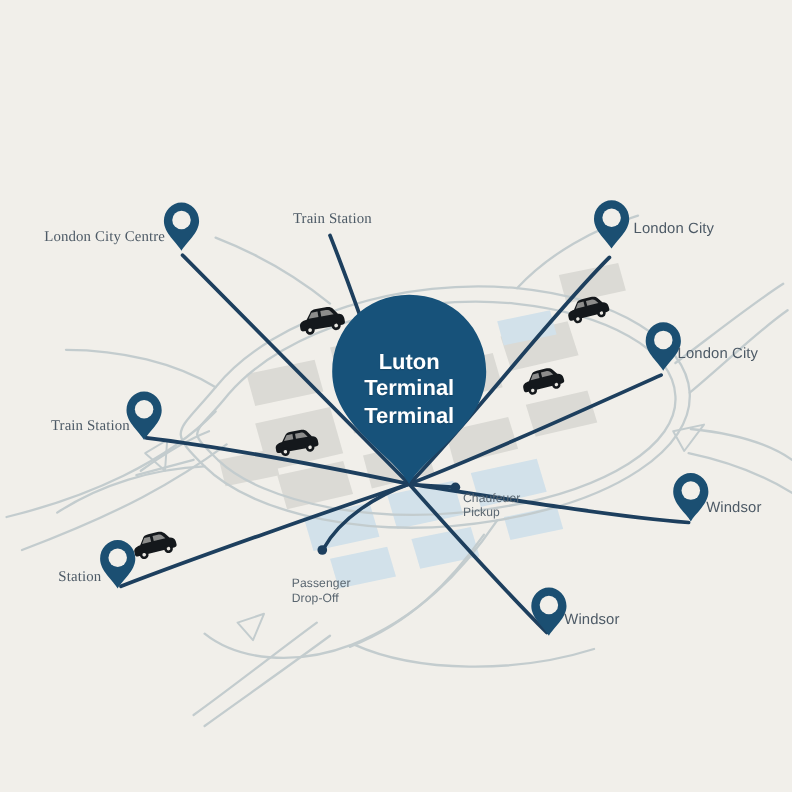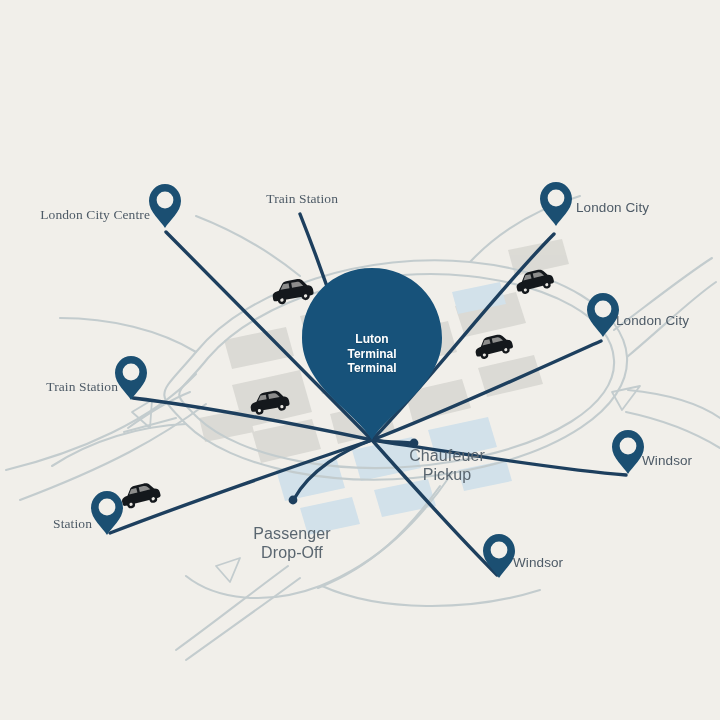--- a/index.html
+++ b/index.html
@@ -17,27 +17,27 @@
     color:#4d5a66;
     font-size:13.5px;
     letter-spacing:.1px;
     white-space:nowrap;
     line-height:1.18;
     font-family:"Liberation Sans", sans-serif;
   }
   .lbl.right{transform:translate(0,-50%);}
   .lbl.left{transform:translate(-100%,-50%);font-family:Liberation Serif, serif;}
   .lbl.small{
-    font-size:16px;color:#5a6670;text-align:center;
+    font-size:11px;color:#5a6670;
     transform:translate(-50%,0);
   }
   .hub-text{
     position:absolute;
     color:#ffffff;
-    font-size:12px;
+    font-size:20px;
     font-weight:bold;
     text-align:center;
     line-height:1.22;
     transform:translate(-50%,-50%);
     text-shadow:0 1px 1px rgba(0,0,0,.18);
     white-space:nowrap;
     font-family:"Liberation Sans", sans-serif;
   }
 </style>
 </head>

